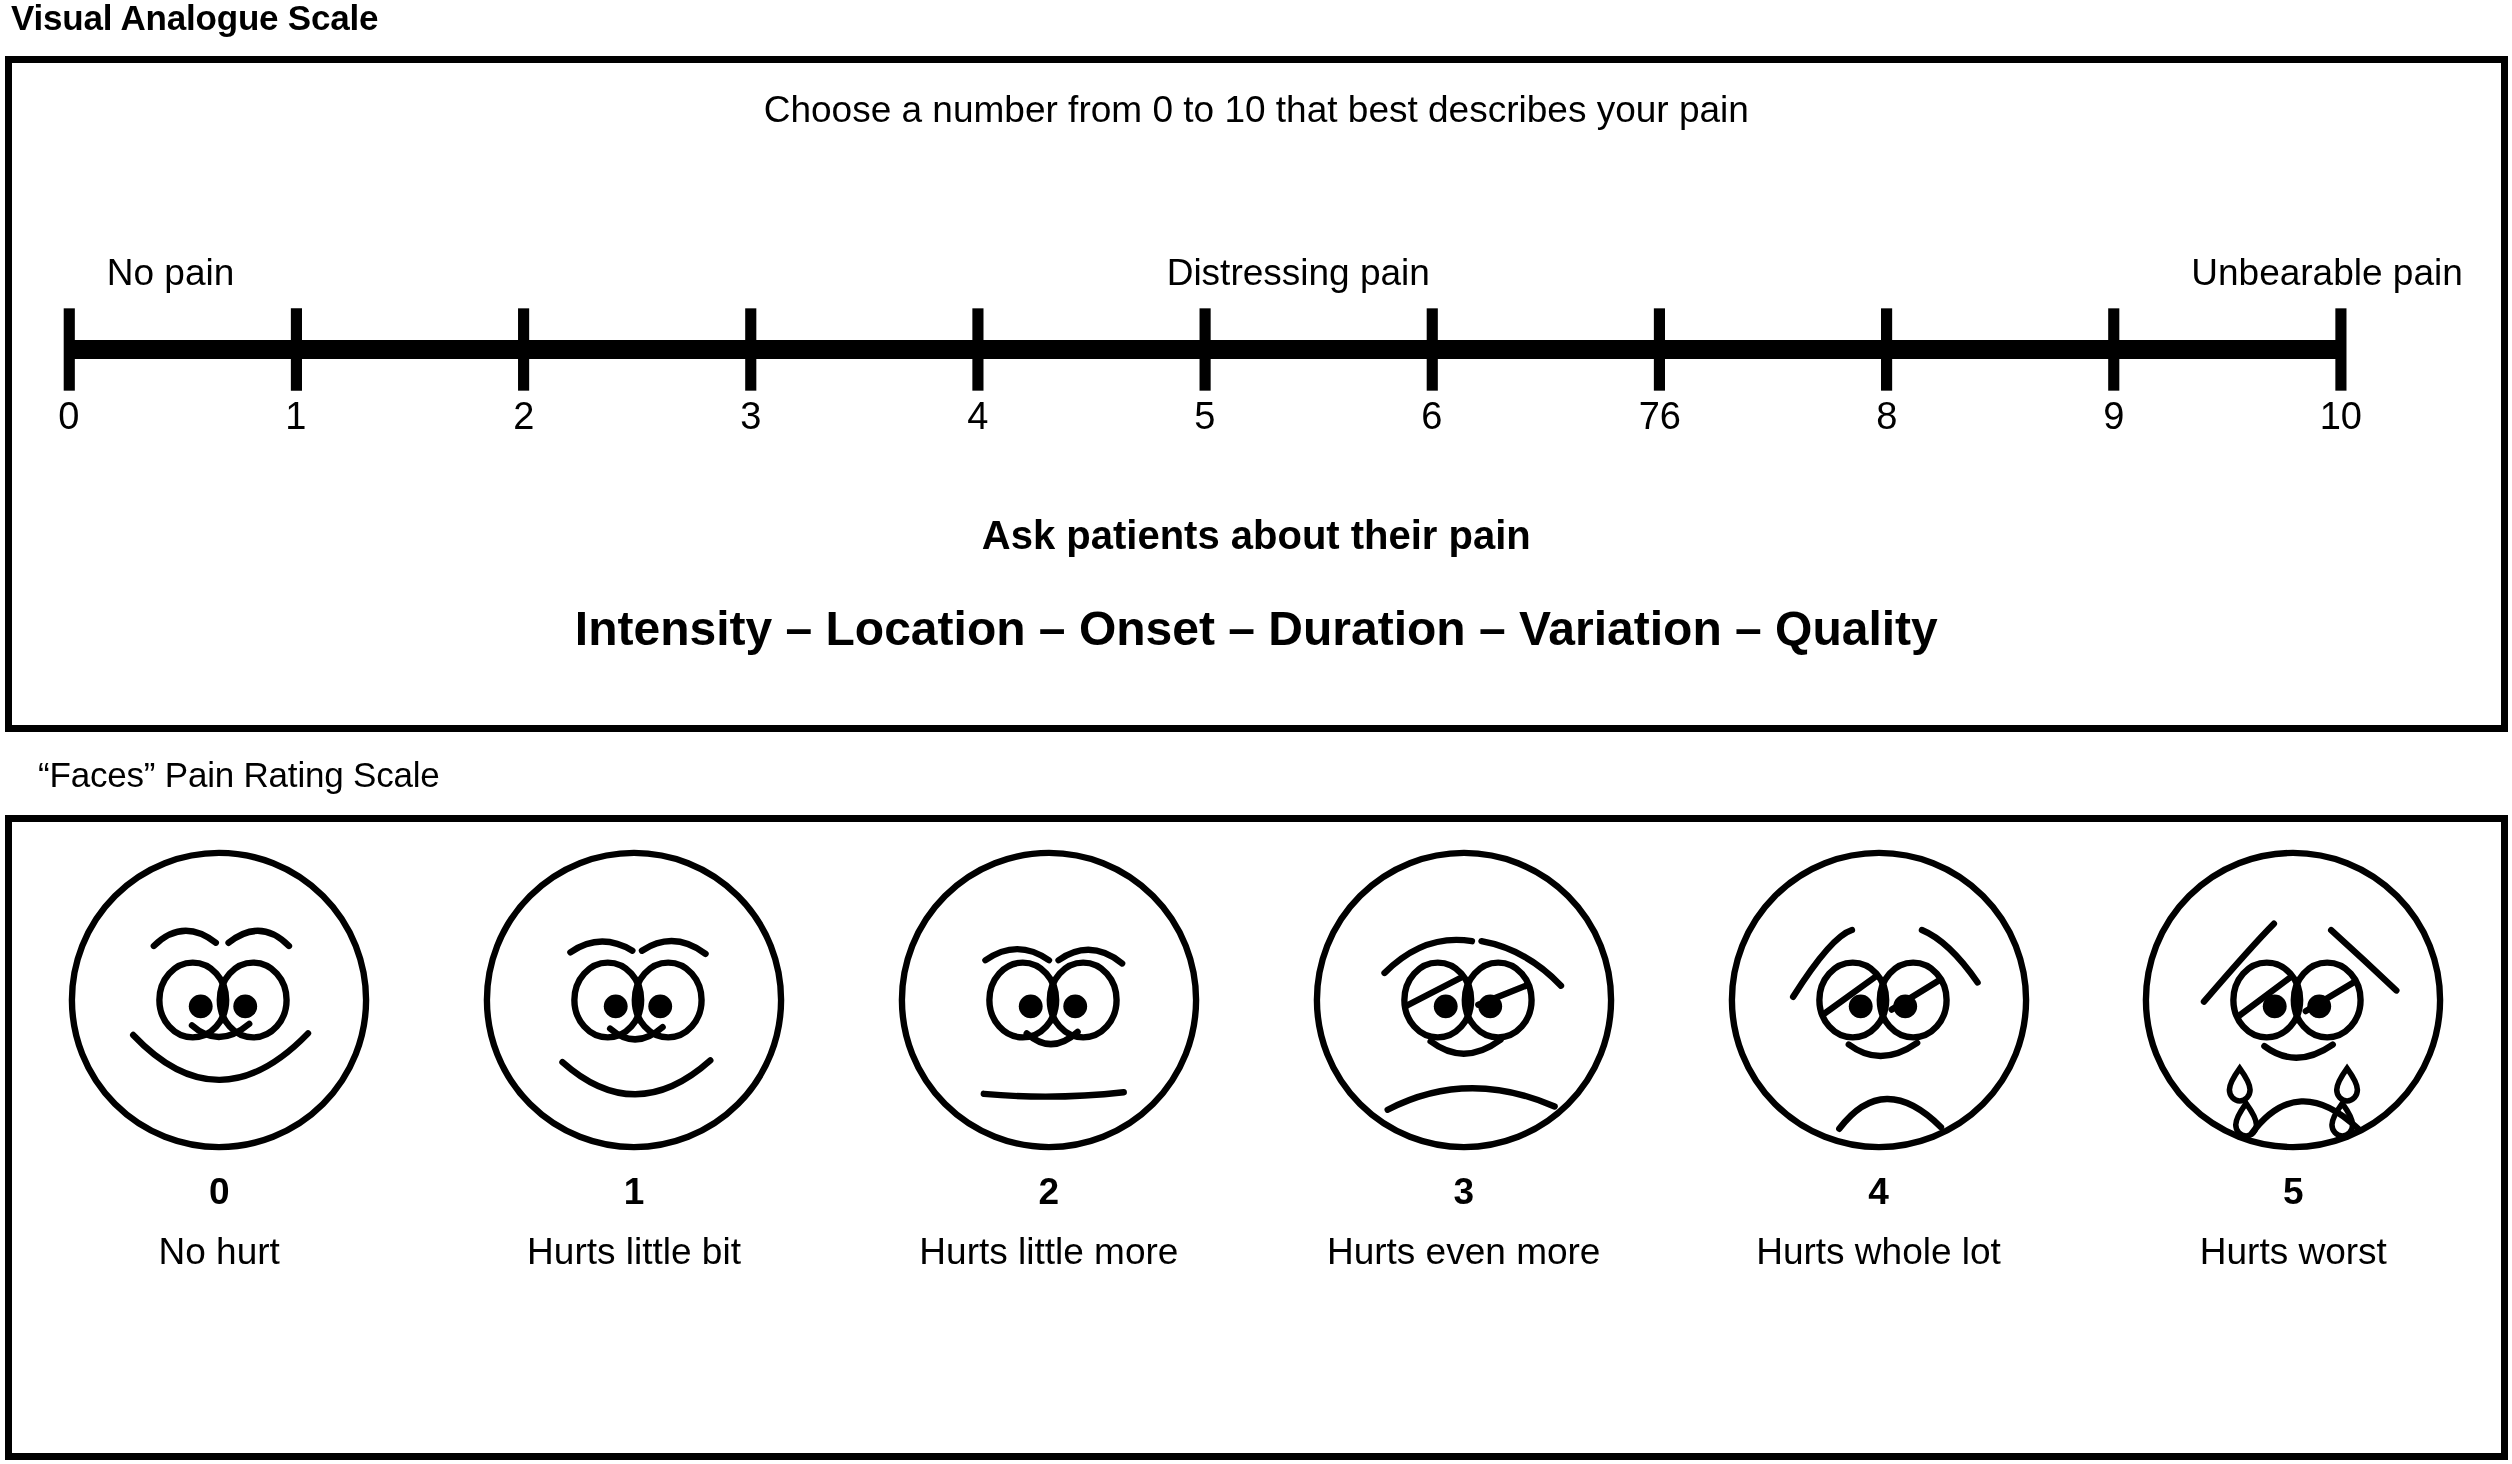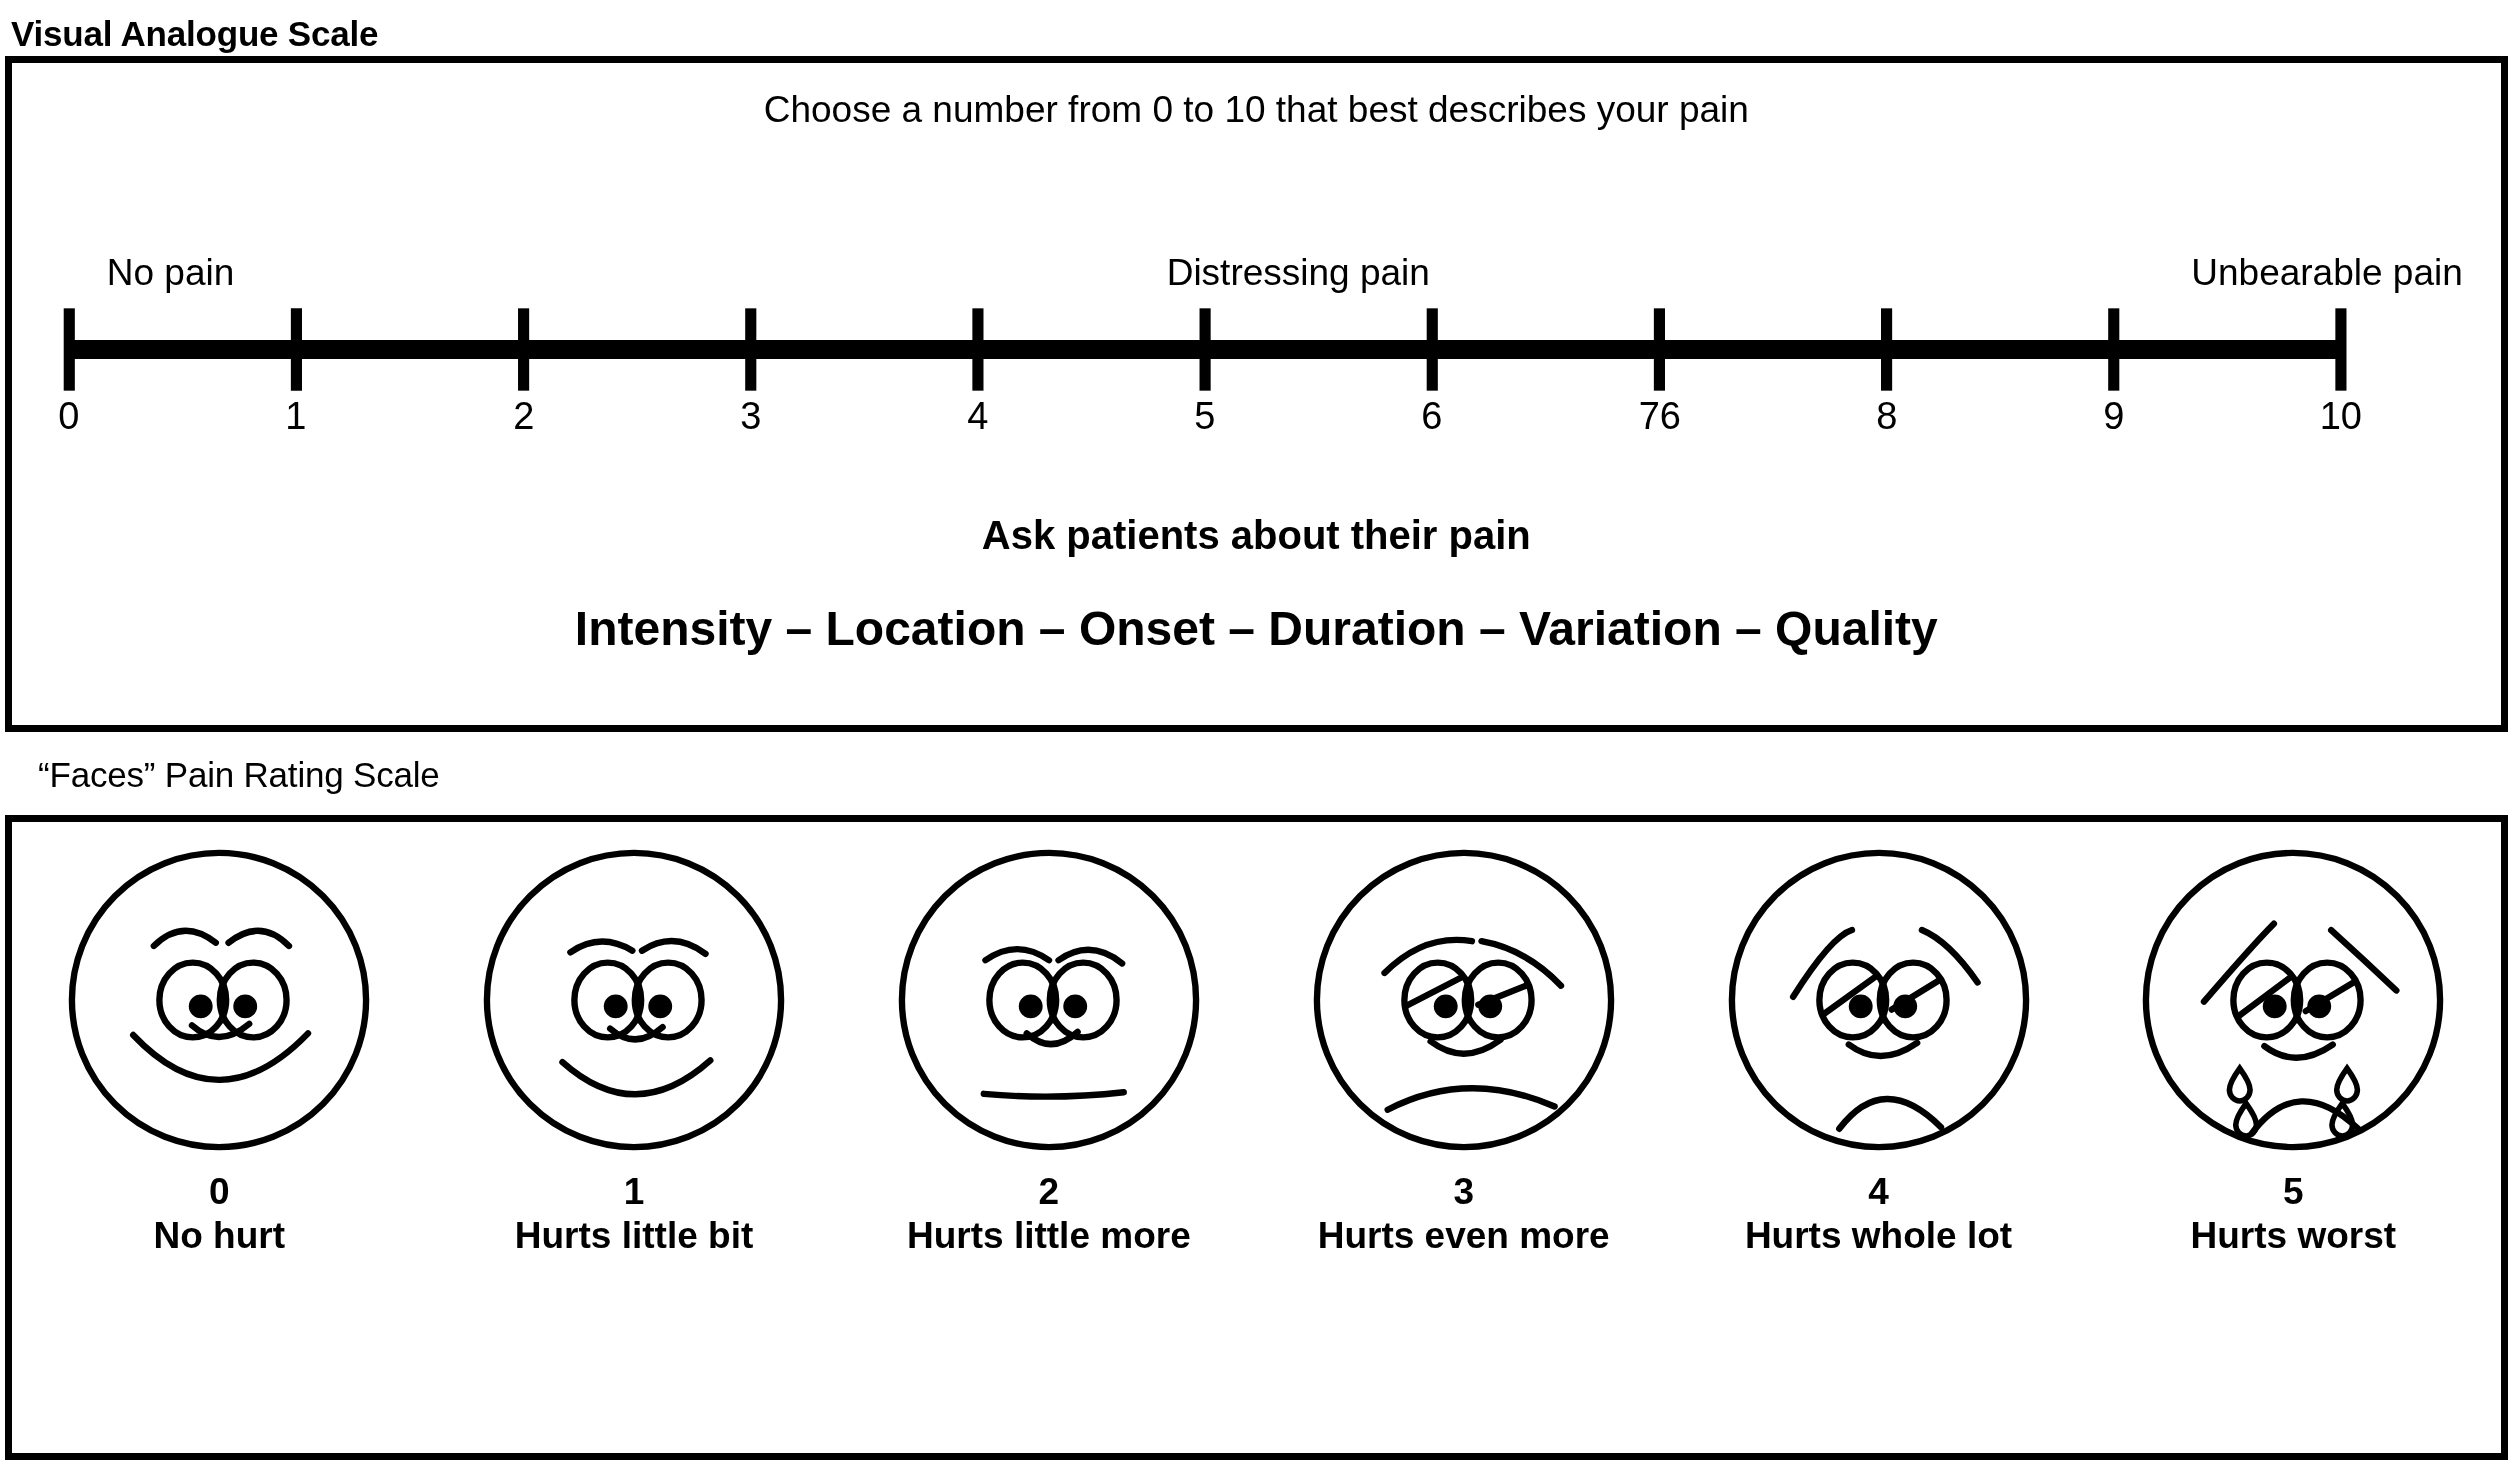--- a/index.html
+++ b/index.html
@@ -17,21 +17,21 @@
   .sheet { position: relative; width: 2512px; height: 1465px; }
 
   
   .section-heading {
     position: absolute;
     font-size: 35px;
     line-height: 1;
     letter-spacing: -0.2px;
     white-space: nowrap;
   }
-  .heading-vas { left: 11px; top: 0px; font-weight: bold; margin-top: 16px; }
+  .heading-vas { left: 11px; top: 0px; font-weight: bold; }
   .heading-faces { left: 38px; top: 757px; font-weight: normal; text-align: center; }
 
   
   .panel {
     position: absolute;
     border: 7.2px solid #000000;
     background: #ffffff;
     padding-left: 48px;
   }
   .panel-vas   { left: 4.8px;  top: 56px;   width: 2503px; height: 676px; }
@@ -112,23 +112,23 @@
     width: 398px;
   }
   .face-svg { display: block; width: 318px; height: 318px; }
   .face-number {
     margin-top: 14.3px;
     font-size: 37px;
     font-weight: bold;
     line-height: 1;
   }
   .face-label {
-    margin-top: 7px;
+    margin-top: 23px;
     font-size: 37px;
-    font-weight: bold;
+    font-weight: normal;
     line-height: 1;
     white-space: nowrap;
   }
 </style>
 </head>
 <body>
 
 <div class="sheet">
 
   <div class="section-heading heading-vas">Visual Analogue Scale</div>

